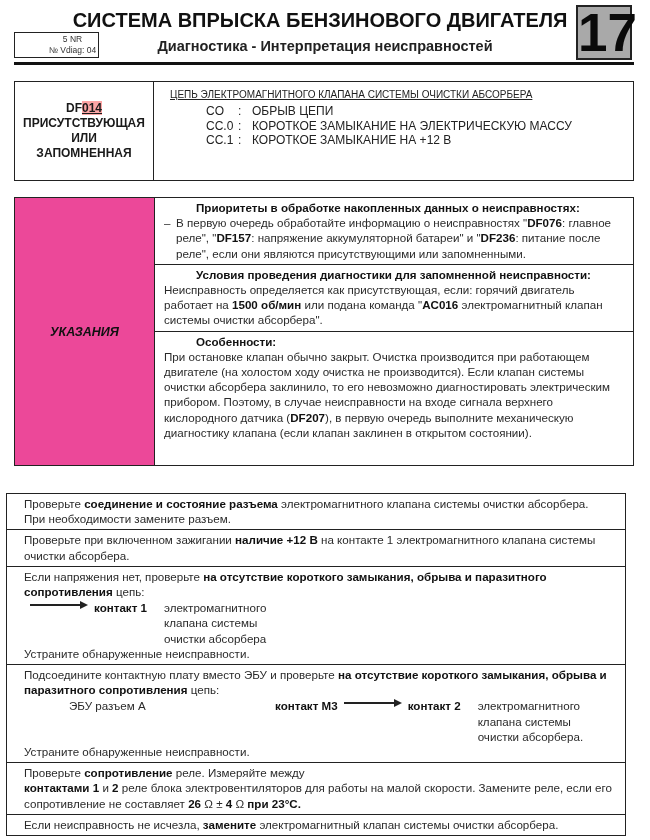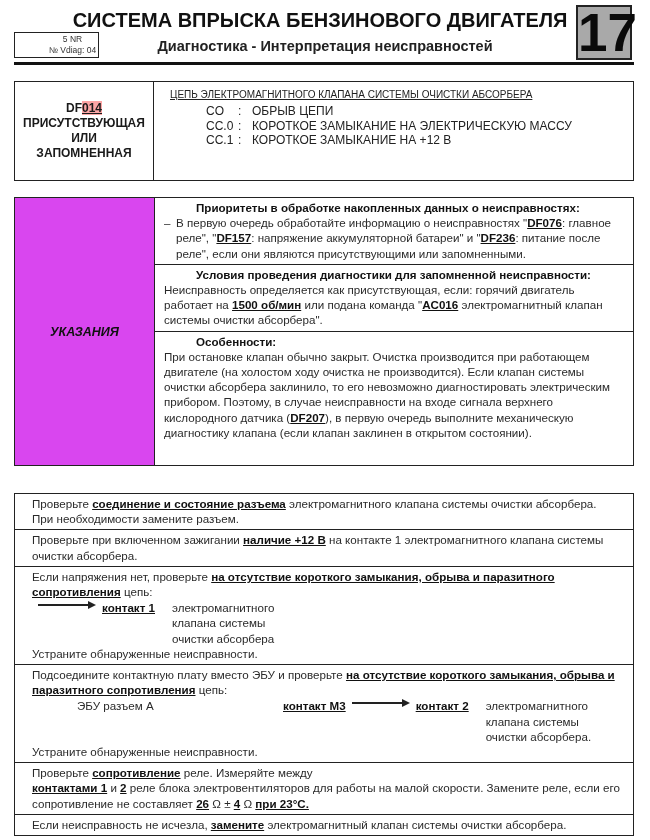--- a/index.html
+++ b/index.html
@@ -1,20 +1,20 @@
 <!DOCTYPE html>
 <html><head>
 <meta charset="utf-8">
 <style>
   html, body { margin: 0; padding: 0; background: #ffffff; }
   body {
     width: 650px; height: 840px; position: relative; overflow: hidden;
     font-family: "Liberation Sans", sans-serif; color: #1a1a1a;
   }
-  b { font-weight: bold; color: #111; text-decoration: underline; }
+  b { font-weight: bold; color: #111; }
 
   
   .hdr-title {
     position: absolute; left: 60px; top: 9px; width: 520px; text-align: center;
     font-size: 20px; font-weight: bold; color: #111; letter-spacing: 0px;
   }
   .hdr-sub {
     position: absolute; left: 110px; top: 38px; width: 430px; text-align: center;
     font-size: 14.5px; font-weight: bold; color: #222;
   }
@@ -47,37 +47,37 @@
   .fault-row { display: flex; line-height: 14.5px; color: #222; margin-left: 36px; }
   .fault-row .code { width: 32px; }
   .fault-row .sep { width: 14px; }
 
   
   .instr {
     position: absolute; left: 14px; top: 197px; width: 620px; height: 269px;
     border: 1.5px solid #222; box-sizing: border-box; display: flex;
   }
   .instr-left {
-    width: 139px; background: #d946ef; border-right: 1.5px solid #222;
+    width: 139px; background: #ec4899; border-right: 1.5px solid #222;
     display: flex; align-items: center; justify-content: center;
     font-weight: bold; font-style: italic; font-size: 12.5px; color: #111;
   }
   .instr-right { flex: 1; display: flex; flex-direction: column; }
   .instr-cell {
     padding: 2px 8px 3px 9px; font-size: 11.6px; line-height: 15.2px; color: #2a2a2a;
     border-bottom: 1.5px solid #222;
   }
   .instr-cell:last-child { border-bottom: none; flex: 1; }
   .instr-head { font-weight: bold; color: #111; padding-left: 32px; }
   .dash-item { display: flex; }
   .dash-item .dash { width: 12px; flex: none; }
 
   
   .steps {
-    position: absolute; left: 14px; top: 493px; width: 620px;
+    position: absolute; left: 6px; top: 493px; width: 620px;
     border: 1.5px solid #222; box-sizing: border-box;
   }
   .step {
     padding: 2px 8px 3px 17px; font-size: 11.6px; line-height: 15.2px; color: #2a2a2a;
     border-bottom: 1.5px solid #222;
   }
   .step:last-child { border-bottom: none; }
   .circuit { display: flex; margin-top: 1px; }
   .circuit .from { width: 192px; padding-left: 45px; flex: none; }
   .circuit .from2 { width: 206px; padding-left: 45px; flex: none; }

